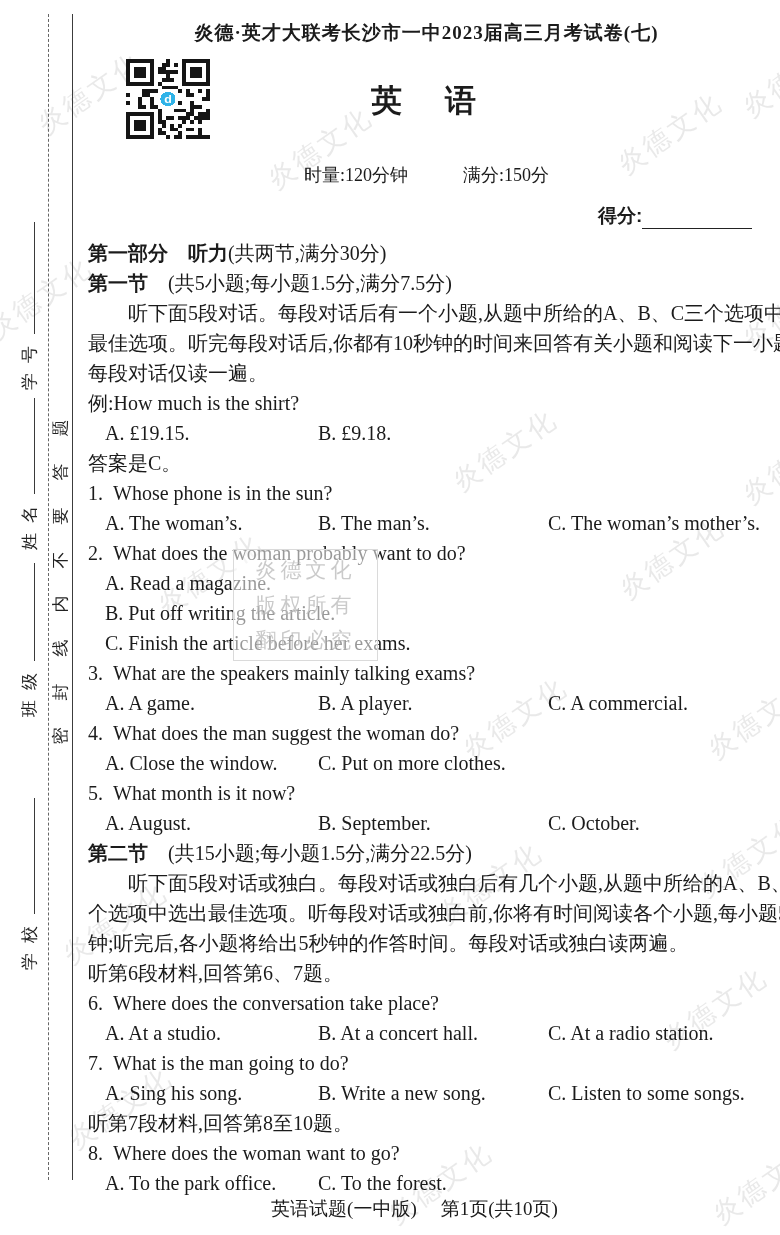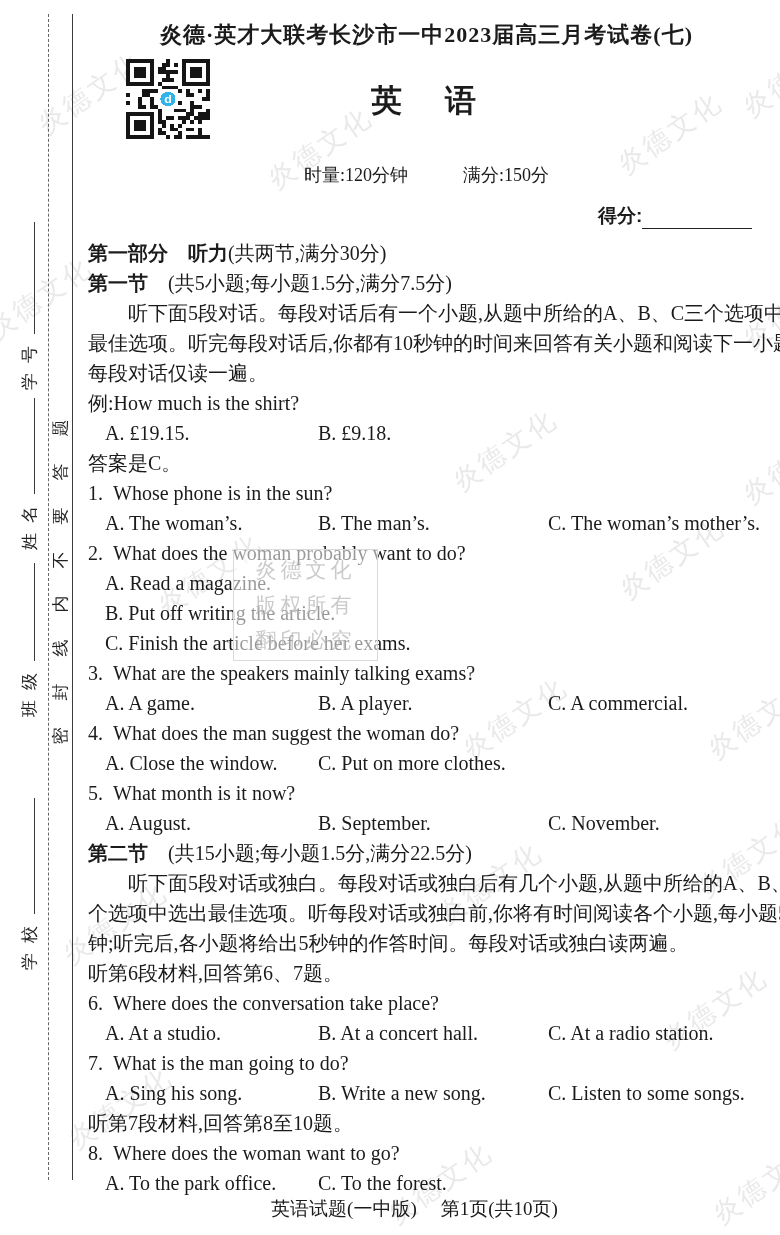--- a/index.html
+++ b/index.html
@@ -25,21 +25,21 @@
     display:block;width:100%;height:24px;line-height:24px;text-align:center;
     font-size:17px;color:#222;transform:rotate(-90deg);
     font-family:"Liberation Sans","DejaVu Sans",sans-serif;
   }
   .field-group{position:absolute;left:14px;width:30px;display:flex;flex-direction:column;align-items:center;z-index:1;}
   .field-blank{width:0;border-left:1px solid #3a3a3a;align-self:center;margin-left:10px;margin-bottom:7px;}
   .field-group .vchar{height:27px;line-height:27px;}
   
   .exam-title{
     position:absolute;left:88px;top:20px;width:677px;text-align:center;z-index:1;
-    font-size:22px;font-weight:700;letter-spacing:1px;
+    font-size:19px;font-weight:700;letter-spacing:1px;
   }
   .qr{position:absolute;left:126px;top:59px;z-index:1;}
   .subject-title{
     position:absolute;left:88px;top:80px;width:677px;text-align:center;z-index:1;
     font-size:31px;font-weight:700;letter-spacing:6px;
     font-family:"Liberation Sans","DejaVu Sans",sans-serif;
   }
   .meta-row{
     position:absolute;left:88px;top:163px;width:677px;z-index:1;
     display:flex;justify-content:center;gap:55px;font-size:18px;
@@ -375,21 +375,21 @@
     </div>
     <div class="line"><span class="qnum">4.</span><span>What does the man suggest the woman do?</span></div>
     <div class="line optrow">
       <span>A. Close the window.</span>
       <span>C. Put on more clothes.</span>
     </div>
     <div class="line"><span class="qnum">5.</span><span>What month is it now?</span></div>
     <div class="line optrow">
       <span>A. August.</span>
       <span>B. September.</span>
-      <span>C. November.</span>
+      <span>C. October.</span>
     </div>
     <div class="line"><span class="hd-bold">第二节</span><span class="hd-rest">　(共15小题;每小题1.5分,满分22.5分)</span></div>
     <div class="line indent">听下面5段对话或独白。每段对话或独白后有几个小题,从题中所给的A、B、C三</div>
     <div class="line">个选项中选出最佳选项。听每段对话或独白前,你将有时间阅读各个小题,每小题5秒</div>
     <div class="line">钟;听完后,各小题将给出5秒钟的作答时间。每段对话或独白读两遍。</div>
     <div class="line">听第6段材料,回答第6、7题。</div>
     <div class="line"><span class="qnum">6.</span><span>Where does the conversation take place?</span></div>
     <div class="line optrow">
       <span>A. At a studio.</span>
       <span>B. At a concert hall.</span>

